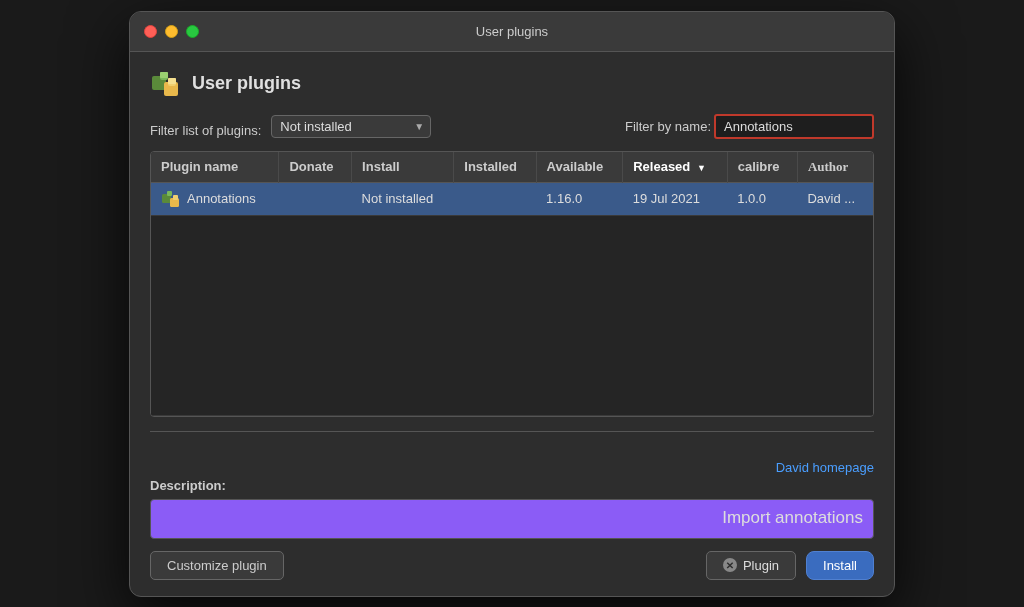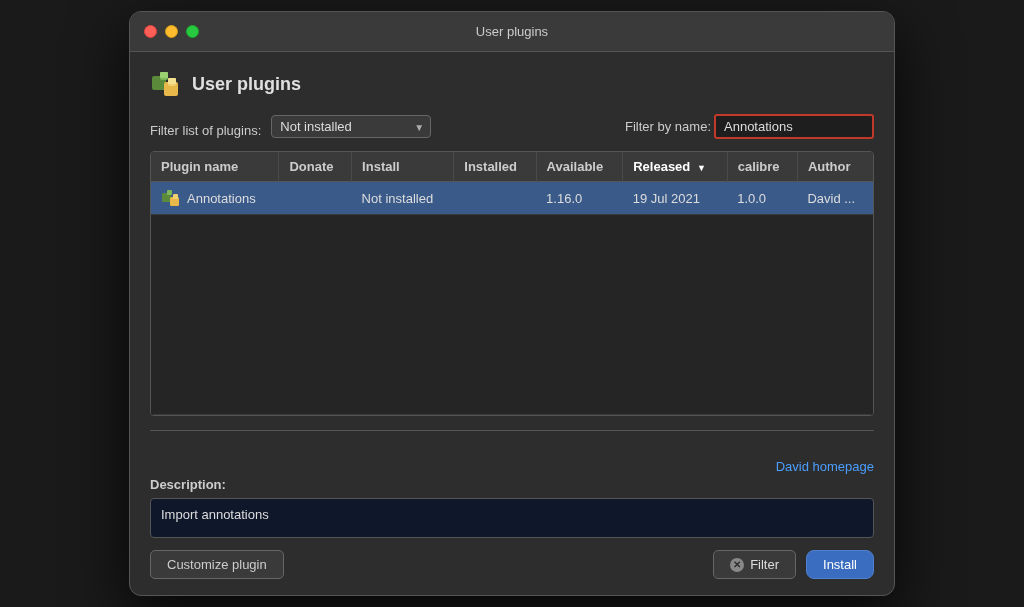--- a/index.html
+++ b/index.html
@@ -169,20 +169,21 @@
       color: #ccc;
       font-weight: 600;
       padding: 7px 10px;
       text-align: left;
       border-right: 1px solid #4a4a4a;
       white-space: nowrap;
     }
 
     .table thead th:last-child {
       border-right: none;
+      font-family: Liberation Serif, serif;
     }
 
     .table thead th.sorted {
       color: #fff;
     }
 
     .sort-arrow {
       font-size: 9px;
       margin-left: 3px;
     }
@@ -233,28 +234,29 @@
     }
 
     .plugin-homepage-link {
       color: #4a9eff;
       font-size: 13px;
       cursor: pointer;
       text-decoration: none;
     }
 
     .description-box {
-      background: #0f172a;
+      background: #8b5cf6;
       border: 1px solid #555;
       border-radius: 4px;
       padding: 8px 10px;
       color: #ddd;
-      font-size: 13px;
+      font-size: 17px;
       min-height: 40px;
       margin-bottom: 12px;
+      text-align: right;
     }
 
     .bottom-buttons {
       display: flex;
       justify-content: space-between;
       align-items: center;
     }
 
     .btn {
       padding: 6px 16px;
@@ -432,19 +434,19 @@
       <div class="description-box">
         <span>Import annotations</span>
       </div>
     </div>
 
     <div class="bottom-buttons">
       <button class="btn btn-customize">Customize plugin</button>
       <div class="btn-group">
         <button class="btn btn-close">
           <span class="close-icon-circle">✕</span>
-          <span>Filter</span>
+          <span>Plugin</span>
         </button>
         <button class="btn btn-install">Install</button>
       </div>
     </div>
   </div>
 </div>
 
 </body></html>

